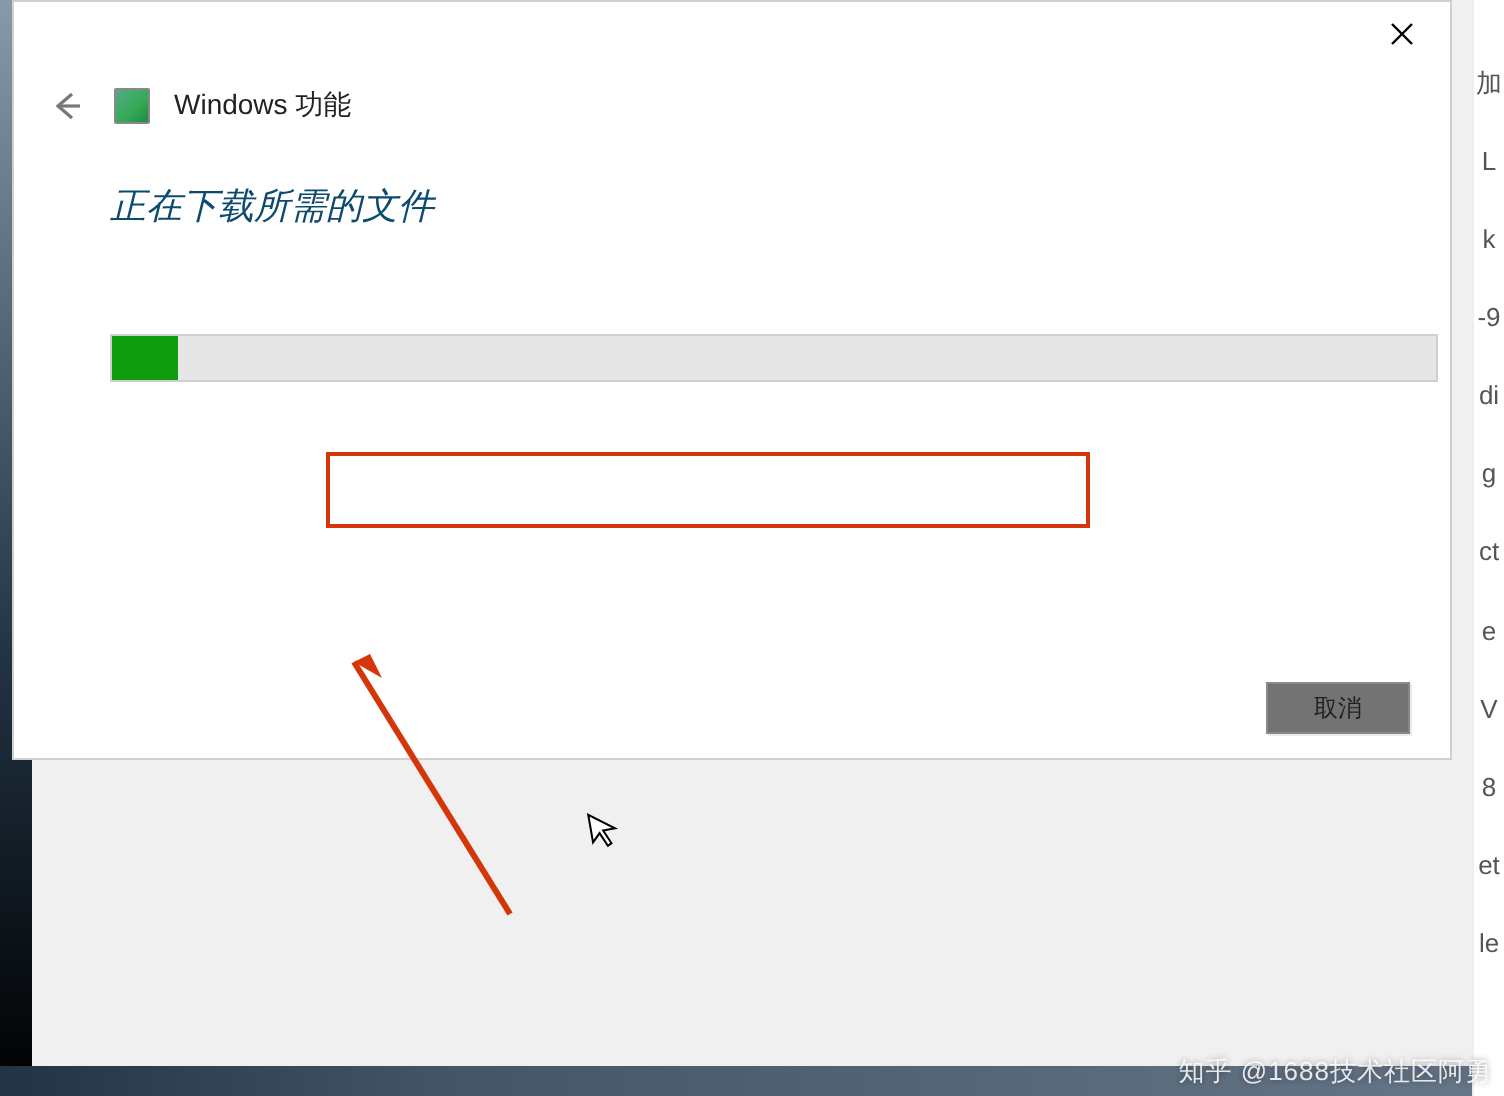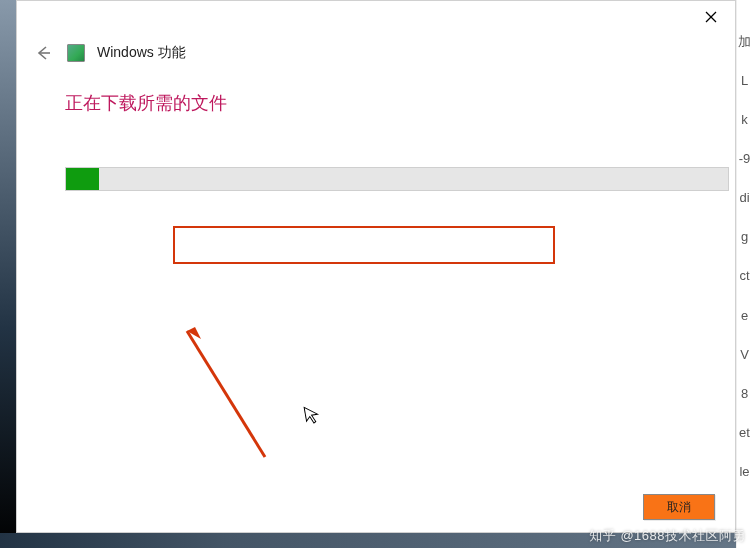--- a/index.html
+++ b/index.html
@@ -37,24 +37,24 @@
       display: flex;
       flex-direction: column;
       justify-content: space-between;
       padding: 35px 3px 70px 3px;
       line-height: 1;
       align-items: center;
     }
     .right-strip span { display: block; }
     .dialog {
       position: absolute;
-      left: 16px;
+      left: 6px;
       top: 0;
       width: 720px;
-      height: 533px;
+      height: 380px;
       background: #ffffff;
       border: 1px solid #d0d0d0;
     }
     .titlebar {
       position: absolute;
       right: 0; top: 0;
       height: 32px;
       display: flex;
       justify-content: flex-end;
       align-items: center;
@@ -88,21 +88,22 @@
     }
     .app-title {
       font-size: 14px;
       color: #222;
     }
     .status-text {
       position: absolute;
       left: 48px;
       top: 90px;
       font-size: 18px;
-      color: #be185d;
+      color: #0c4a6e;
+      font-style: italic;
     }
     .progress-track {
       position: absolute;
       left: 48px;
       top: 166px;
       width: 664px;
       height: 24px;
       background: #e6e6e6;
       border: 1px solid #cfcfcf;
     }
@@ -139,21 +140,21 @@
     .button-bar {
       position: absolute;
       right: 20px;
       bottom: 12px;
       display: flex;
       gap: 8px;
     }
     .btn {
       min-width: 72px;
       height: 26px;
-      background: #f97316;
+      background: #737373;
       border: 1px solid #888;
       font-size: 12px;
       color: #222;
       display: flex; align-items: center; justify-content: center;
       box-shadow: 1px 1px 0 rgba(0,0,0,0.08);
     }
     .watermark {
       position: absolute;
       right: 6px;
       bottom: 3px;

